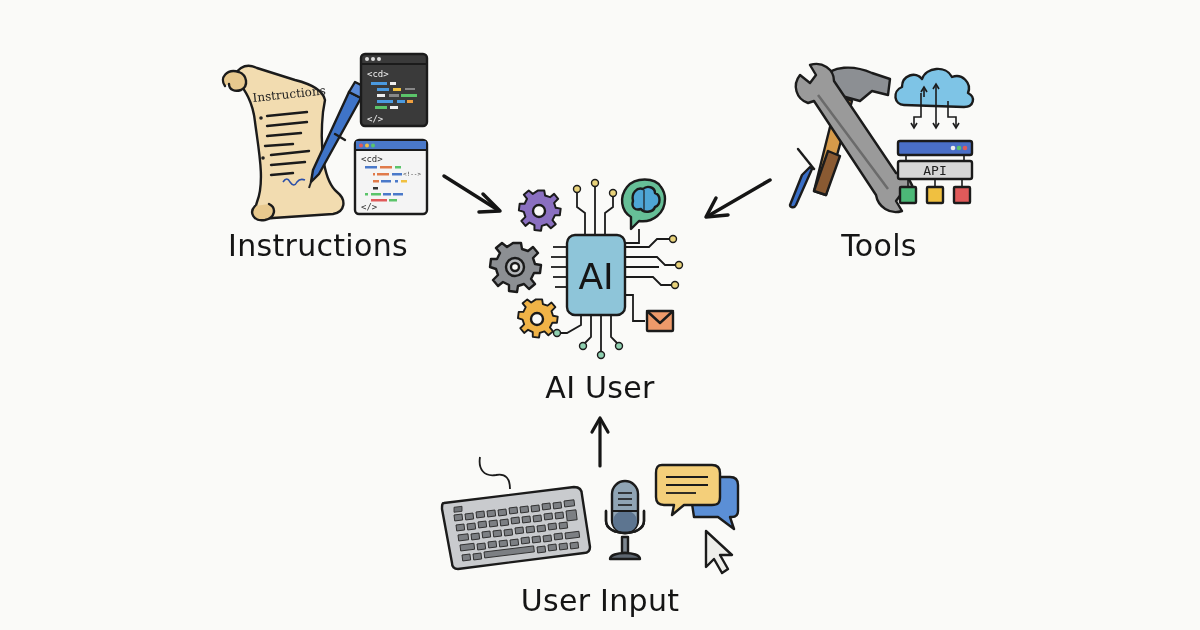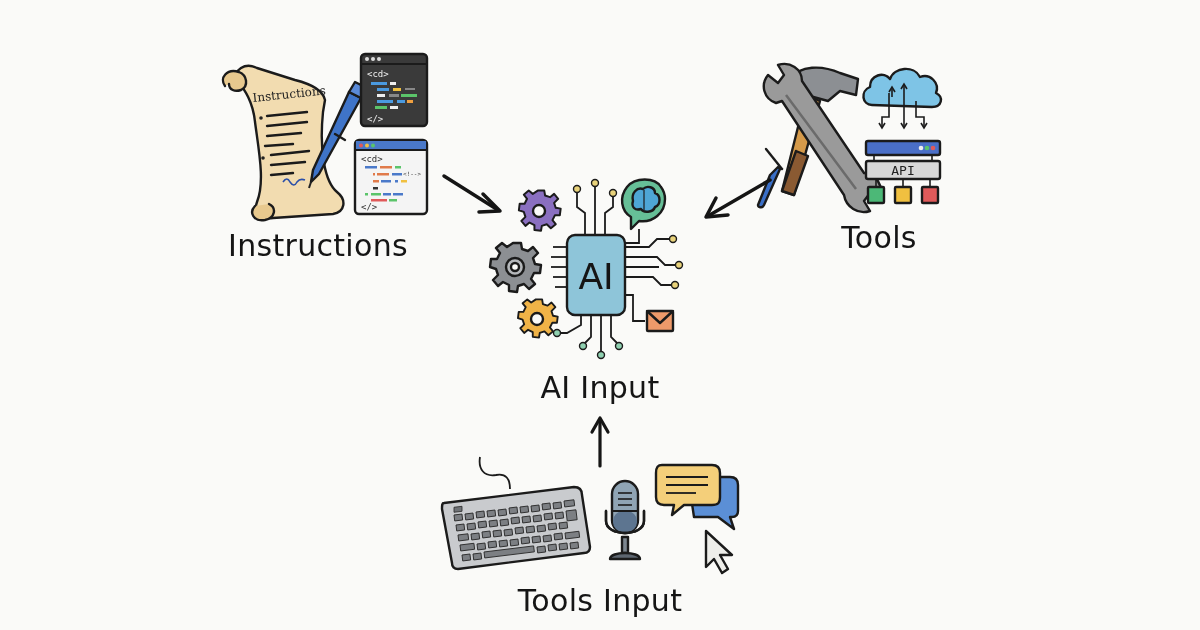--- a/index.html
+++ b/index.html
@@ -103,21 +103,21 @@
           <rect x="168" y="151" width="8" height="2.5" fill="#4a79c9"></rect>
           <rect x="178" y="151" width="10" height="2.5" fill="#4a79c9"></rect>
         <rect x="156" y="157" width="16" height="2.5" fill="#e05a5a"></rect>
           <rect x="174" y="157" width="8" height="2.5" fill="#5bc46a"></rect>
         <text x="146" y="168" font-family="DejaVu Sans Mono, monospace" font-size="9" fill="#333">&lt;/&gt;</text>
       </g>
     </svg>
   </div>
   <div class="label" style="left:318px; top:228px;">Instructions</div>
 
-  <div class="node" style="left:748px; top:55px; width:210px; height:165px;">
+  <div class="node" style="left:780px; top:55px; width:210px; height:165px;">
     <svg width="210" height="165" viewBox="0 0 210 165">
 
       <g>
         <path class="ink" d="M58,40 L72,46 L46,140 L34,136 Z" fill="#d59a4a"></path>
         <path class="ink" d="M48,96 L60,101 L46,140 L34,136 Z" fill="#8a5a32"></path>
         <path class="ink" d="M42,24 C52,10 74,10 92,18 L110,24 L108,40 L92,36 L80,46 L58,40 C54,32 48,28 42,24 Z" fill="#8c8f93"></path>
       </g>
 
       <g>
         <path class="ink" d="M20,20 C12,30 16,44 28,48 L34,46 L96,140 C98,152 110,160 122,156 L116,146 L122,138 L132,142 C136,132 128,118 116,118 L54,26 C54,14 42,6 30,10 L36,20 L30,28 Z" fill="#9a9a9a"></path>
@@ -157,21 +157,21 @@
             <line x1="128" y1="124" x2="128" y2="132"></line>
             <line x1="155" y1="124" x2="155" y2="132"></line>
             <line x1="182" y1="124" x2="182" y2="132"></line>
           </g>
         <rect class="ink" x="120" y="132" width="16" height="16" rx="1" fill="#4cb877"></rect>
         <rect class="ink" x="147" y="132" width="16" height="16" rx="1" fill="#f0c040"></rect>
         <rect class="ink" x="174" y="132" width="16" height="16" rx="1" fill="#e05a5a"></rect>
       </g>
     </svg>
   </div>
-  <div class="label" style="left:879px; top:220px;">Tools</div>
+  <div class="label" style="left:879px; top:228px;">Tools</div>
 
   <div class="node" style="left:485px; top:173px; width:230px; height:185px;">
     <svg width="230" height="185" viewBox="0 0 230 185">
 
       <g stroke="#1b1b1b" stroke-width="1.8" fill="none">
         <path d="M100,62 L100,40 L92,34 L92,20"></path>
           <path d="M110,62 L110,14"></path>
           <path d="M120,62 L120,40 L128,34 L128,24"></path>
         <path d="M82,74 L68,74"></path>
           <path d="M82,84 L66,84"></path>
@@ -232,21 +232,21 @@
         </g>
         <circle cx="0" cy="0" r="6" fill="#fafaf8" class="ink"></circle>
       </g>
 
       <g>
         <rect class="ink" x="162" y="138" width="26" height="20" rx="1" fill="#ee9a6a"></rect>
         <path class="ink" d="M162,138 L175,150 L188,138" fill="none" stroke-width="1.8"></path>
       </g>
     </svg>
   </div>
-  <div class="label" style="left:600px; top:370px;">AI Input</div>
+  <div class="label" style="left:600px; top:370px;">AI User</div>
 
   <div class="node" style="left:440px; top:455px; width:320px; height:130px;">
     <svg width="320" height="130" viewBox="0 0 320 130">
 
       <g>
         <path d="M40,2 C38,14 44,22 56,20 C66,18 70,24 70,34" stroke="#1b1b1b" stroke-width="1.8" fill="none"></path>
         <path class="ink" d="M4,48 L134,32 C140,32 142,36 142,40 L150,92 C150,96 148,98 144,98 L18,114 C14,114 12,112 12,108 L2,54 C2,50 2,48 4,48 Z" fill="#c9cbce"></path>
         <g fill="#6f7276" stroke="#2a2a2a" stroke-width="0.8">
           <rect x="14" y="54" width="8" height="5" transform="skewY(-7)"></rect>
         </g>
@@ -326,21 +326,21 @@
             <line x1="226" y1="30" x2="268" y2="30"></line>
             <line x1="226" y1="38" x2="256" y2="38"></line>
           </g>
       </g>
 
       <g>
         <path class="ink" d="M266,76 L292,100 L280,100 L288,114 L282,118 L274,104 L266,112 Z" fill="#eeeeea"></path>
       </g>
     </svg>
   </div>
-  <div class="label" style="left:600px; top:583px;">Tools Input</div>
+  <div class="label" style="left:600px; top:583px;">User Input</div>
 
   <svg class="node" style="left:0; top:0;" width="1200" height="630" viewBox="0 0 1200 630">
     <g stroke="#151515" stroke-width="3.5" fill="none" stroke-linecap="round" stroke-linejoin="round">
       <path d="M444,176 L498,210"></path>
       <path d="M483,194 L500,211 L479,212"></path>
     </g>
     <g stroke="#151515" stroke-width="3.5" fill="none" stroke-linecap="round" stroke-linejoin="round">
       <path d="M770,180 L708,216"></path>
       <path d="M716,198 L706,217 L728,215"></path>
     </g>

